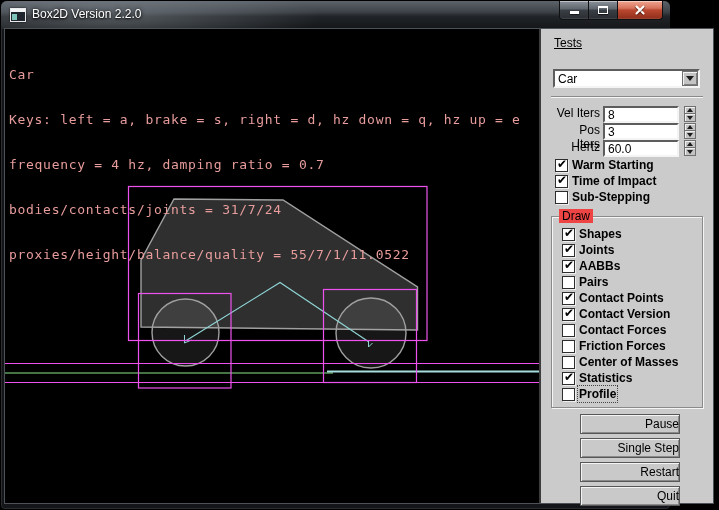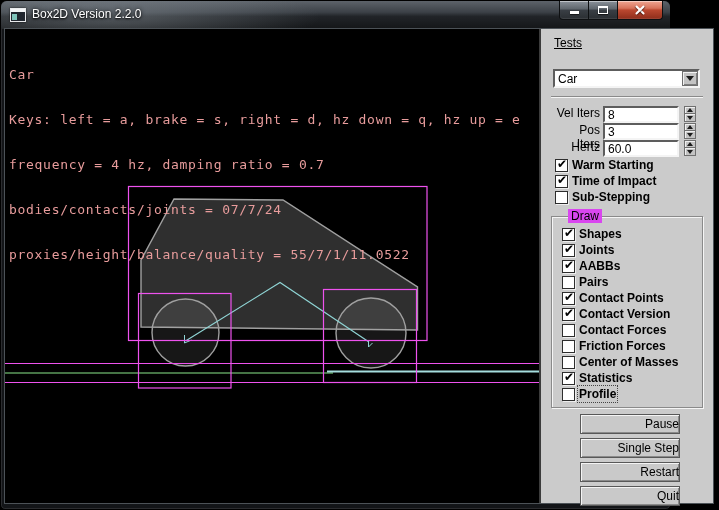--- a/index.html
+++ b/index.html
@@ -94,21 +94,21 @@
   .cb { width:13px; height:13px; background:#fff; border:1px solid #2d2d2d;
         box-shadow: 1px 1px 0 #eee; flex:none; position:relative; }
   .mark { position:absolute; left:1px; top:-3px; font-size:12px; font-weight:bold;
           color:#000; font-family:"DejaVu Sans", sans-serif; }
   .cbl { margin-left:4px; white-space:nowrap;font-weight:bold; }
   .cbl.focusring { outline:1px dotted #444; outline-offset:1px; }
 
   .group { position:relative; width:152px; margin:11px 0 0 -2px;
            border:1px solid #8a8a8a; box-shadow: inset 1px 1px 0 #f5f5f5, 1px 1px 0 #f5f5f5;
            padding:9px 0 5px 8px; }
-  .gtitle { position:absolute; left:16px; top:-8px; background:#d946ef; padding:0 3px; }
+  .gtitle { position:absolute; left:7px; top:-8px; background:#ef4444; padding:0 3px; }
 
   .btncol { margin-top:6px; margin-left:27px; }
   .pbtn { display:block; width:100px; height:20px; margin-bottom:4px;
           background:#c9c9c9; border:1px solid #585858;
           box-shadow: inset 1px 1px 0 #f4f4f4, inset -1px -1px 0 #8a8a8a;
           font-family:"Liberation Sans", sans-serif; font-size:12px; color:#000;
           text-align:right; line-height:18px; }
 </style>
 </head>
 <body>
@@ -146,21 +146,21 @@
           <rect x="127.5" y="185.5" width="298.5" height="154" fill="none" stroke="#ee52ee" stroke-width="1.2"></rect>
           <rect x="137.5" y="292.5" width="92.5" height="94.5" fill="none" stroke="#ee52ee" stroke-width="1.2"></rect>
           <rect x="322.5" y="288.5" width="93" height="93" fill="none" stroke="#ee52ee" stroke-width="1.2"></rect>
           <line x1="4" y1="362.5" x2="540" y2="362.5" fill="none" stroke="#ee52ee" stroke-width="1.2"></line>
           <line x1="4" y1="381.5" x2="540" y2="381.5" fill="none" stroke="#ee52ee" stroke-width="1.2"></line>
         </svg>
       <div class="hud">
         <div>Car</div>
         <div>Keys: left = a, brake = s, right = d, hz down = q, hz up = e</div>
         <div>frequency = 4 hz, damping ratio = 0.7</div>
-        <div>bodies/contacts/joints = 07/7/24</div>
+        <div>bodies/contacts/joints = 31/7/24</div>
         <div>proxies/height/balance/quality = 55/7/1/11.0522</div>
       </div>
     </div>
 
     <div class="panel">
       <span class="lbl">Tests</span>
 
       <div class="combo">
         <span class="combo-text">Car</span>
         <span class="combo-btn">

